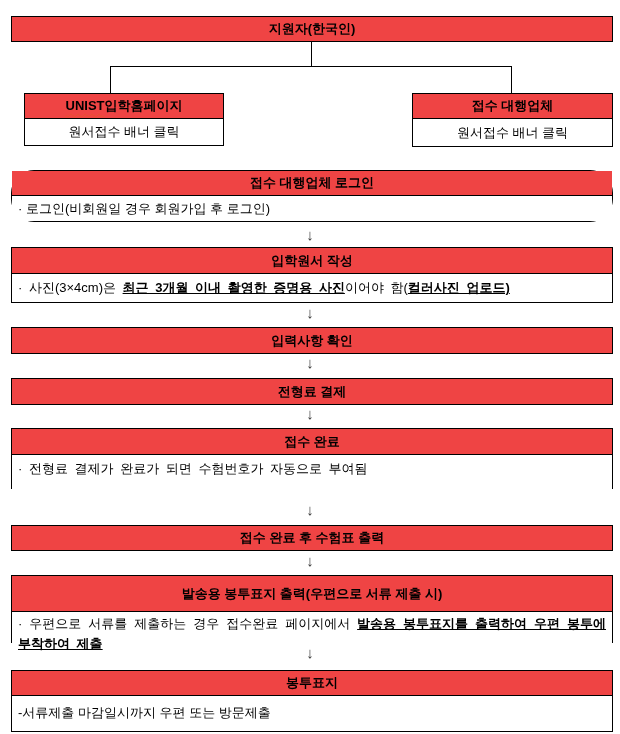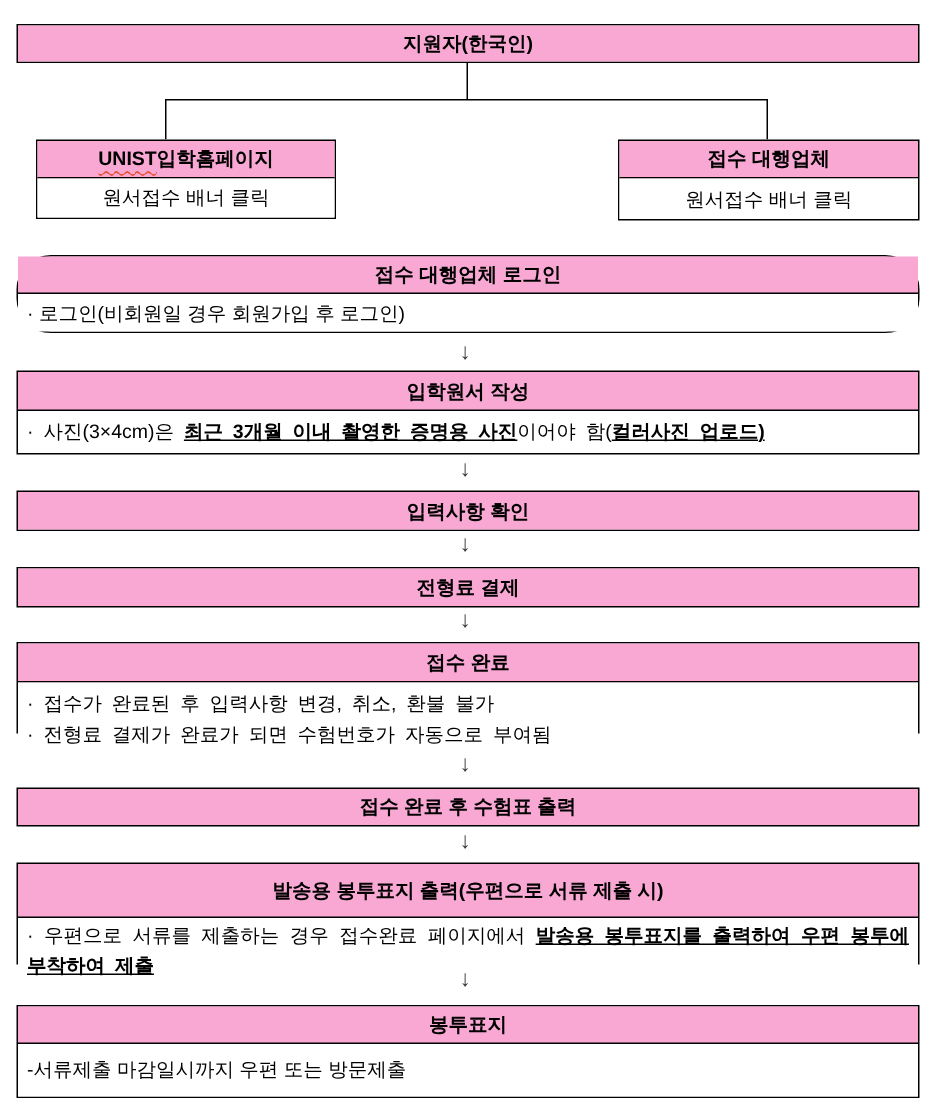--- a/index.html
+++ b/index.html
@@ -18,21 +18,21 @@
   }
   .box {
     position: absolute;
     border: 1px solid #000000;
     background: #ffffff;
     box-sizing: border-box;
     font-size: 13px;
     line-height: 1.2;
   }
   .hdr {
-    background: #f9a8d4;
+    background: #ef4444;
     font-weight: bold;
     text-align: center;
     display: flex;
     align-items: center;
     justify-content: center;
     box-sizing: border-box;
     width: 100%;
   }
   .hdr.sep { border-bottom: 1px solid #000000; }
   .bdy {
@@ -134,21 +134,20 @@
 
   <div class="box" style="left:11px; top:378px; width:602px; height:27px;">
     <div class="hdr" style="height:100%;">전형료 결제</div>
   </div>
 
   <div class="arrow" style="top:407px;">↓</div>
 
   <div class="box" style="left:11px; top:428px; width:602px; height:61px;">
     <div class="hdr sep" style="height:26px;">접수 완료</div>
     <div class="bdy ws" style="height:45px; padding-top:3px;">
-      <div style="line-height:21px;">· 접수가 완료된 후 입력사항 변경, 취소, 환불 불가</div>
       <div style="line-height:21px;">· 전형료 결제가 완료가 되면 수험번호가 자동으로 부여됨</div>
     </div>
   </div>
 
   <div class="arrow" style="top:503px;">↓</div>
 
   <div class="box" style="left:11px; top:525px; width:602px; height:26px;">
     <div class="hdr" style="height:100%;">접수 완료 후 수험표 출력</div>
   </div>
 

